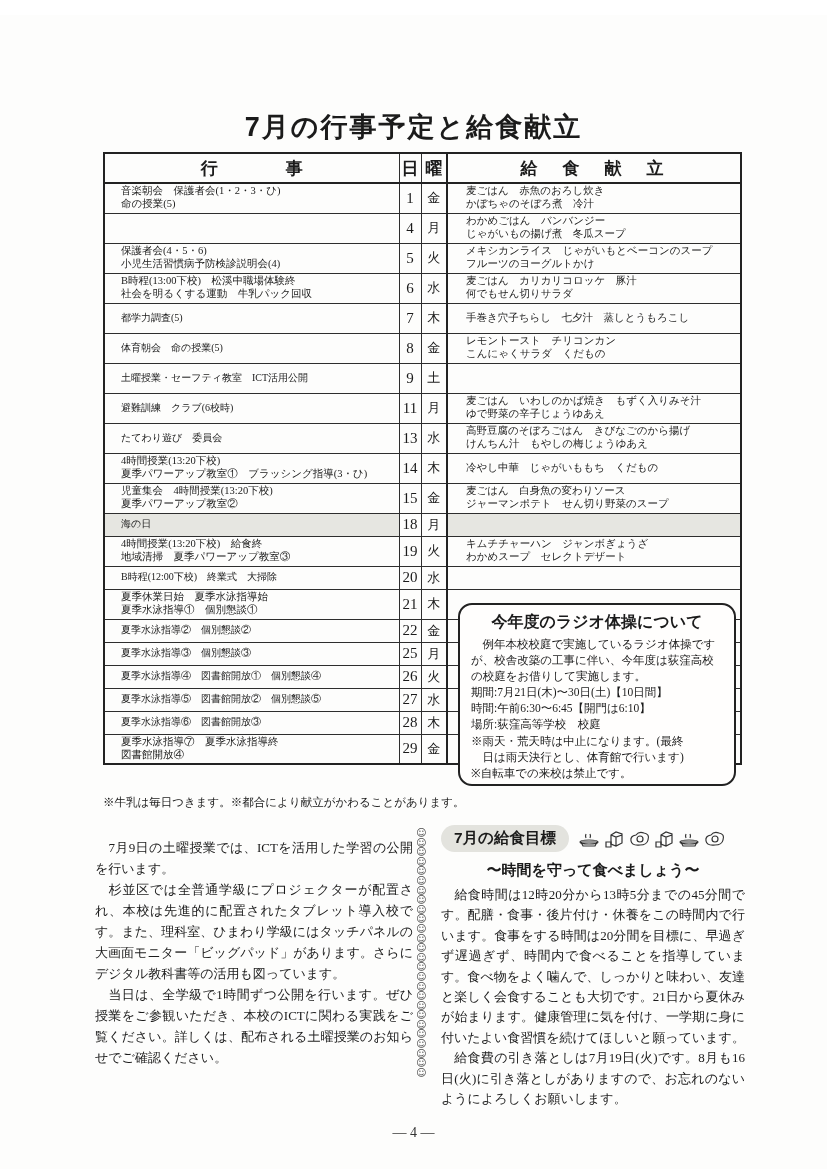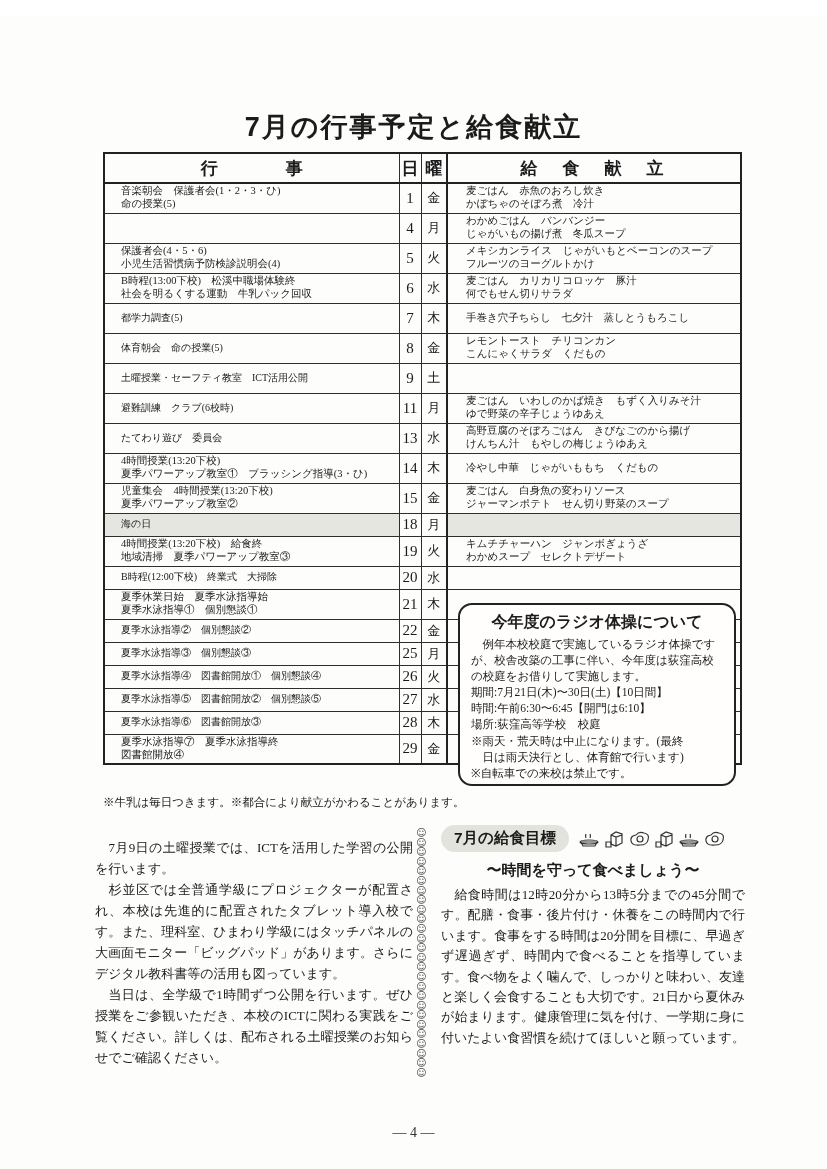--- a/index.html
+++ b/index.html
@@ -310,18 +310,19 @@
           </svg>
         <svg width="24" height="20" viewBox="0 0 24 20" fill="none" stroke="#333" stroke-width="1.2">
             <path d="M4 12 q-1-5 5-6 q3-4 8-2 q6 1 4 7 q-1 5-8 5 q-8 1-9-4 z"></path>
             <circle cx="13" cy="10" r="3"></circle>
           </svg>
       </span>
     </div>
     <div class="goal-subtitle">〜時間を守って食べましょう〜</div>
     <div class="goal-body">
       <p>　給食時間は12時20分から13時5分までの45分間です。配膳・食事・後片付け・休養をこの時間内で行います。食事をする時間は20分間を目標に、早過ぎず遅過ぎず、時間内で食べることを指導しています。食べ物をよく噛んで、しっかりと味わい、友達と楽しく会食することも大切です。21日から夏休みが始まります。健康管理に気を付け、一学期に身に付いたよい食習慣を続けてほしいと願っています。</p>
+      <p>　給食費の引き落としは7月19日(火)です。8月も16日(火)に引き落としがありますので、お忘れのないようによろしくお願いします。</p>
     </div>
   </div>
 
   <div class="page-number">― 4 ―</div>
 
 </div>
 
 </body></html>

